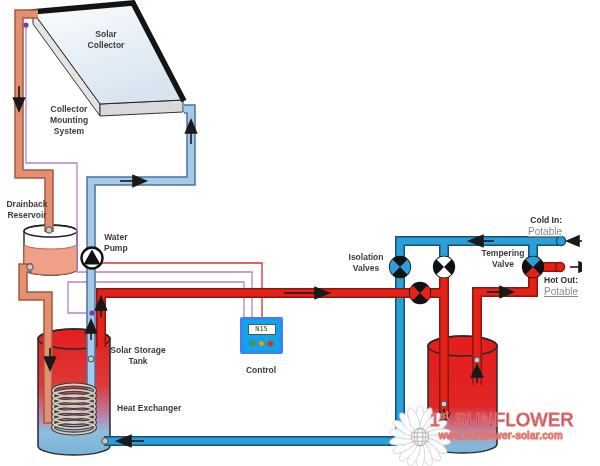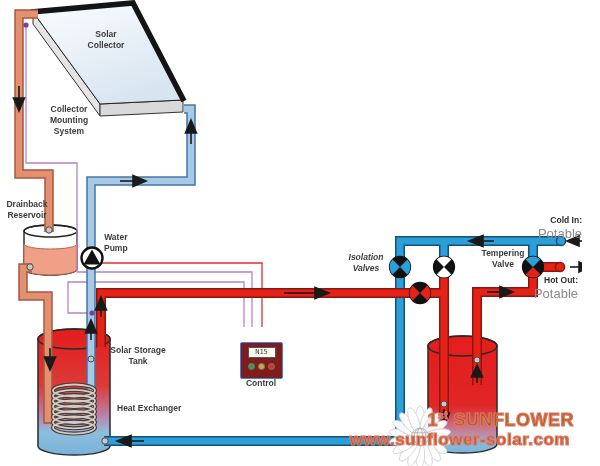--- a/index.html
+++ b/index.html
@@ -5,37 +5,37 @@
   html,body{margin:0;padding:0;background:#ffffff;}
   .stage{position:relative;width:582px;height:466px;background:#ffffff;overflow:hidden;
          font-family:"Liberation Sans",sans-serif;}
   .stage svg{position:absolute;left:0;top:0;}
   .lbl{position:absolute;font-size:8.5px;font-weight:bold;color:#3b3b3b;line-height:1.3;
        white-space:pre-line;text-align:center;}
   .lbl.left{text-align:center;}
   .lbl.center{transform:translateX(-50%);}
   .potable-block{position:absolute;text-align:right;line-height:1.25;}
   .potable-block .hd{font-size:8.5px;font-weight:bold;color:#2d2d2d;display:block;}
-  .potable-block .sub{font-size:13px;font-weight:normal;color:#8a8a8a;display:block;}
-  .control-box{position:absolute;left:240px;top:342px;width:43px;height:37px;background:#7f1d1d;
-       border:1px solid #3b82f6;border-radius:2px;box-sizing:border-box;}
+  .potable-block .sub{font-size:10px;font-weight:normal;color:#8a8a8a;display:block;text-decoration:underline;}
+  .control-box{position:absolute;left:240px;top:317px;width:43px;height:37px;background:#0ea5e9;
+       border:3px solid #3b82f6;border-radius:2px;box-sizing:border-box;}
   .control-display{margin:4px auto 0 auto;width:28px;height:11px;background:#fbfbf2;
        border:1px solid #555;box-sizing:border-box;font-size:7px;line-height:9px;
        text-align:center;color:#444;font-family:"DejaVu Sans Mono",monospace;}
   .control-leds{display:flex;justify-content:space-evenly;margin:5px 4px 0 4px;}
   .led{width:5px;height:5px;border-radius:50%;display:block;border:1px solid #777;box-sizing:content-box;}
   .led-green{background:#3a9a5c;}
   .led-yellow{background:#bfae3a;}
   .led-red{background:#cc3333;}
-  .wm-text{position:absolute;color:#a16207;font-weight:bold;
+  .wm-text{position:absolute;color:#701a75;font-weight:normal;
        -webkit-text-stroke:1.2px #e4756b;text-shadow:0 0 1px #e4756b;letter-spacing:0.5px;
        opacity:0.96;white-space:nowrap;}
   .wm-brand{font-size:18px;right:8px;top:410px;}
   .wm-brand sup{font-size:10px;}
-  .wm-url{font-size:17px;right:12px;top:430px;}
+  .wm-url{font-size:10px;right:19px;top:430px;}
 </style>
 </head>
 <body>
 
 <div class="stage">
 
 <svg width="600" height="466" viewBox="0 0 600 466">
   <defs>
     <linearGradient id="gradPanel" x1="0" y1="0" x2="0.5" y2="1">
       <stop offset="0" stop-color="#fbfdff"></stop>
@@ -278,27 +278,27 @@
 <div class="lbl center" style="left:69px;top:104px;">Collector
 Mounting
 System</div>
 <div class="lbl center" style="left:27px;top:199px;">Drainback
 Reservoir</div>
 <div class="lbl left" style="left:104px;top:232px;">Water
 Pump</div>
 <div class="lbl center" style="left:138px;top:329px;margin-top:16px;">Solar Storage
 Tank</div>
 <div class="lbl left" style="left:117px;top:403px;">Heat Exchanger</div>
-<div class="lbl center" style="left:261px;top:365px;margin-top:13px;">Control</div>
-<div class="lbl center" style="left:366px;top:252px;font-style:italic;">Isolation
+<div class="lbl center" style="left:261px;top:365px;">Control</div>
+<div class="lbl center" style="left:366px;top:252px;">Isolation
 Valves</div>
 <div class="lbl center" style="left:503px;top:248px;">Tempering
 Valve</div>
 
-<div class="potable-block" style="right:0;top:215px;">
+<div class="potable-block" style="right:20px;top:215px;">
   <span class="hd">Cold In:</span>
   <span class="sub">Potable</span>
 </div>
 <div class="potable-block" style="right:4px;top:275px;">
   <span class="hd">Hot Out:</span>
   <span class="sub">Potable</span>
 </div>
 
 <div class="control-box">
   <div class="control-display">N15</div>

